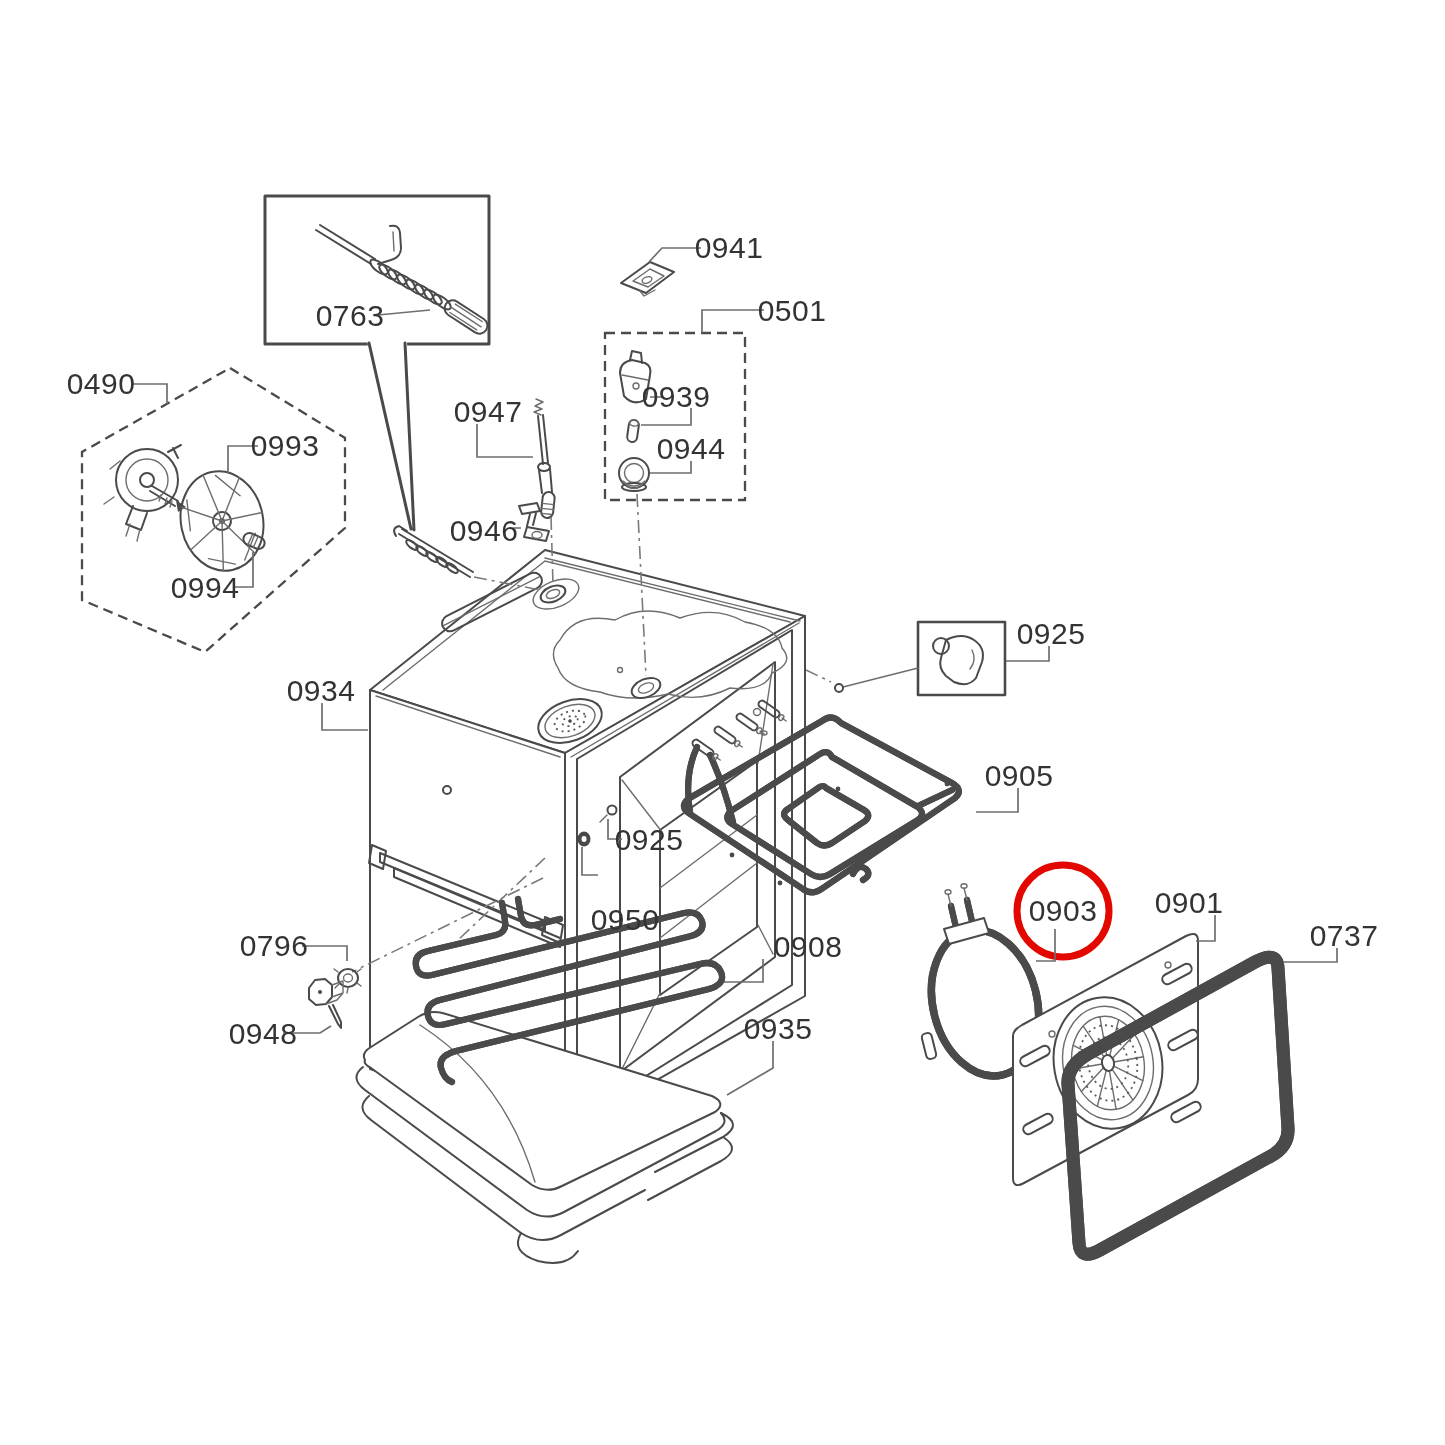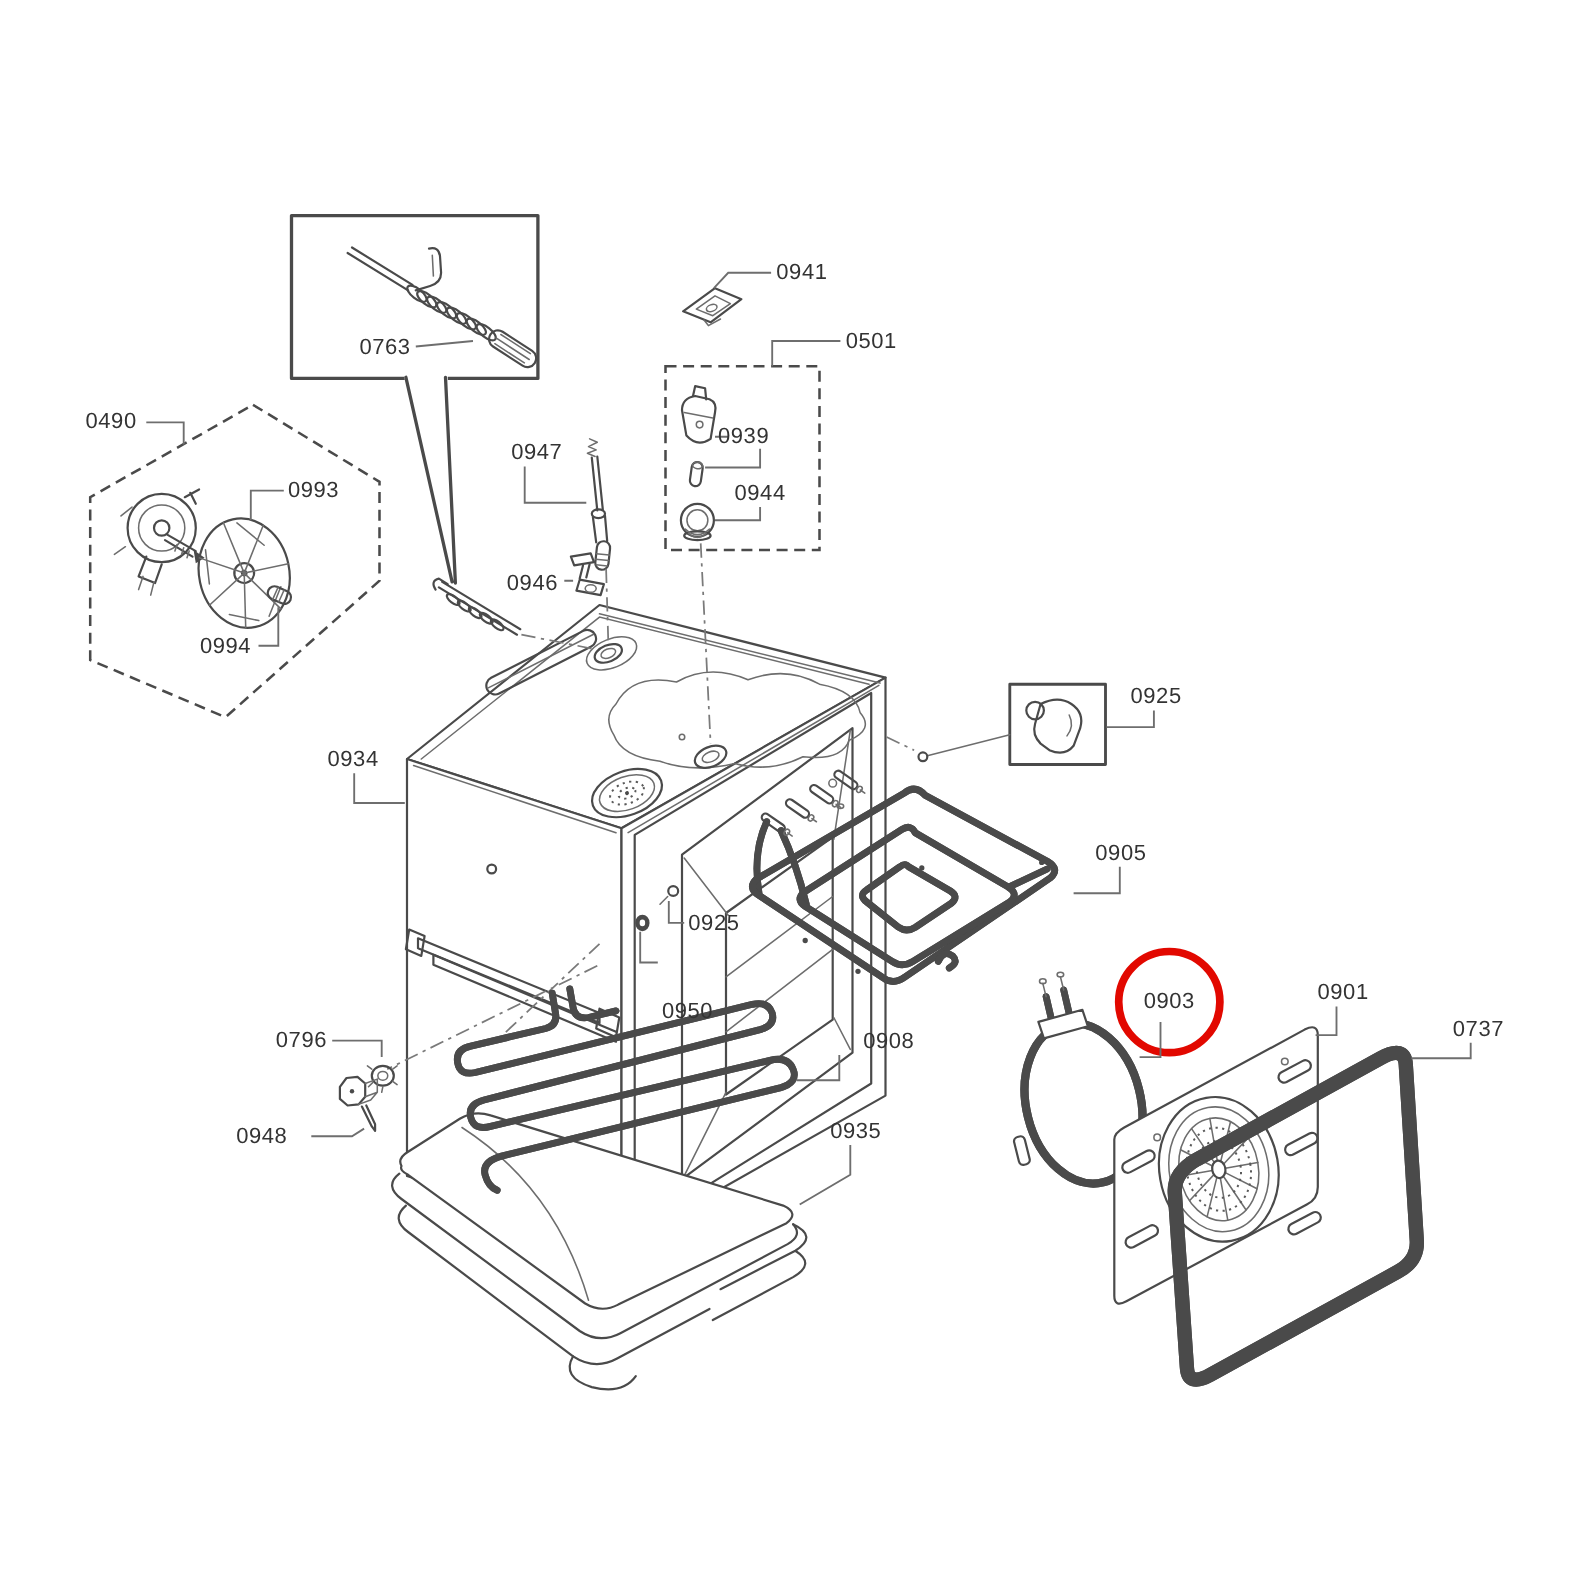--- a/index.html
+++ b/index.html
@@ -1,19 +1,19 @@
 <!DOCTYPE html>
 <html><head>
 <meta charset="utf-8">
 <style>
   html,body{margin:0;padding:0;background:#fff;}
   #stage{position:relative;width:1445px;height:1445px;background:#fff;overflow:hidden;
          font-family:"Liberation Sans", sans-serif;}
   #art{position:absolute;left:0;top:0;}
-  .lbl{position:absolute;transform:translate(-50%,-50%);font-size:20px;color:#333;
+  .lbl{position:absolute;transform:translate(-50%,-50%);font-size:30px;color:#333;
        letter-spacing:.5px;white-space:nowrap;font-weight:400;}
   
   .ln{stroke:#4a4a4a;stroke-width:2;fill:none;stroke-linecap:round;stroke-linejoin:round;}
   .thk{stroke-width:3;}
   .thin{stroke:#6d6d6d;stroke-width:1.4;fill:none;stroke-linecap:round;}
   .fillw{fill:#fff;}
   .dd{stroke:#7a7a7a;stroke-width:1.6;stroke-dasharray:13 5 3 5;fill:none;}
   .dash{stroke-dasharray:10 6;stroke-width:2.3;fill:none;stroke:#4a4a4a;}
   .ldr{stroke:#6e6e6e;stroke-width:1.7;fill:none;}
   .t-o{stroke:#4a4a4a;stroke-width:6.2;fill:none;stroke-linecap:round;stroke-linejoin:round;}
@@ -370,20 +370,20 @@
 <div class="lbl" style="left:676px;top:397px">0939</div>
 <div class="lbl" style="left:691px;top:449px">0944</div>
 <div class="lbl" style="left:488px;top:412px">0947</div>
 <div class="lbl" style="left:484px;top:531px">0946</div>
 <div class="lbl" style="left:321px;top:691px">0934</div>
 <div class="lbl" style="left:1051px;top:634px">0925</div>
 <div class="lbl" style="left:1019px;top:776px">0905</div>
 <div class="lbl" style="left:649px;top:840px">0925</div>
 <div class="lbl" style="left:625px;top:920px">0950</div>
 <div class="lbl" style="left:274px;top:946px">0796</div>
-<div class="lbl" style="left:238px;top:1034px">0948</div>
+<div class="lbl" style="left:263px;top:1034px">0948</div>
 <div class="lbl" style="left:808px;top:947px">0908</div>
 <div class="lbl" style="left:778px;top:1029px">0935</div>
 <div class="lbl" style="left:1063px;top:911px">0903</div>
-<div class="lbl" style="left:1221px;top:903px">0901</div>
+<div class="lbl" style="left:1189px;top:903px">0901</div>
 <div class="lbl" style="left:1344px;top:936px">0737</div>
 
 </div>
 
 </body></html>

